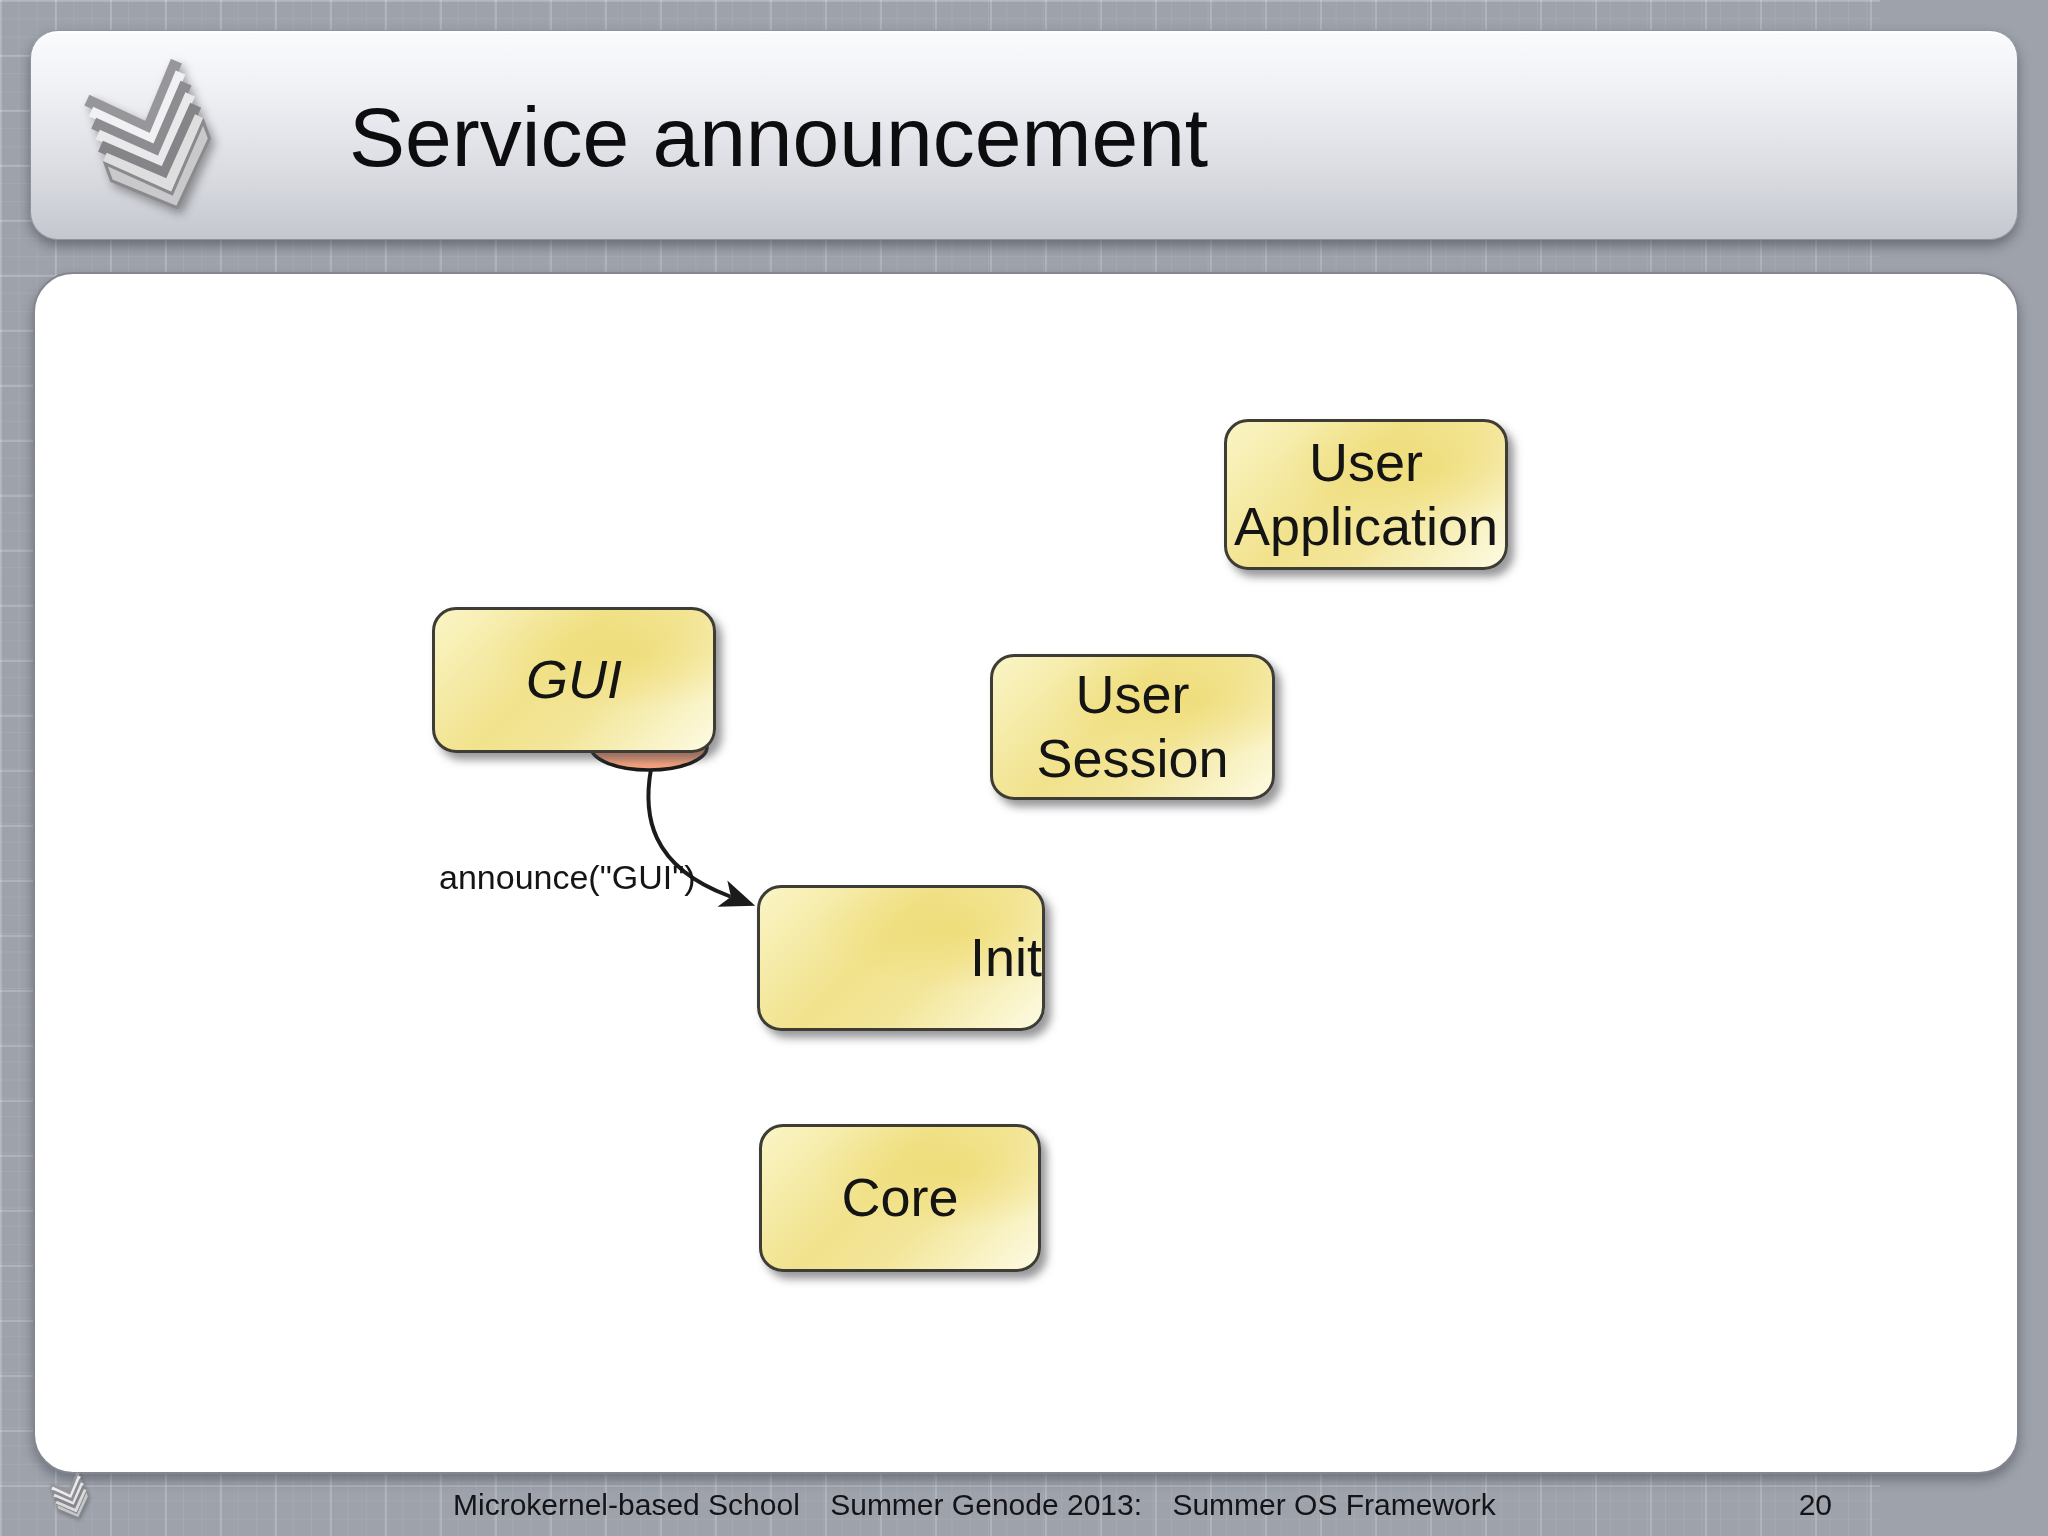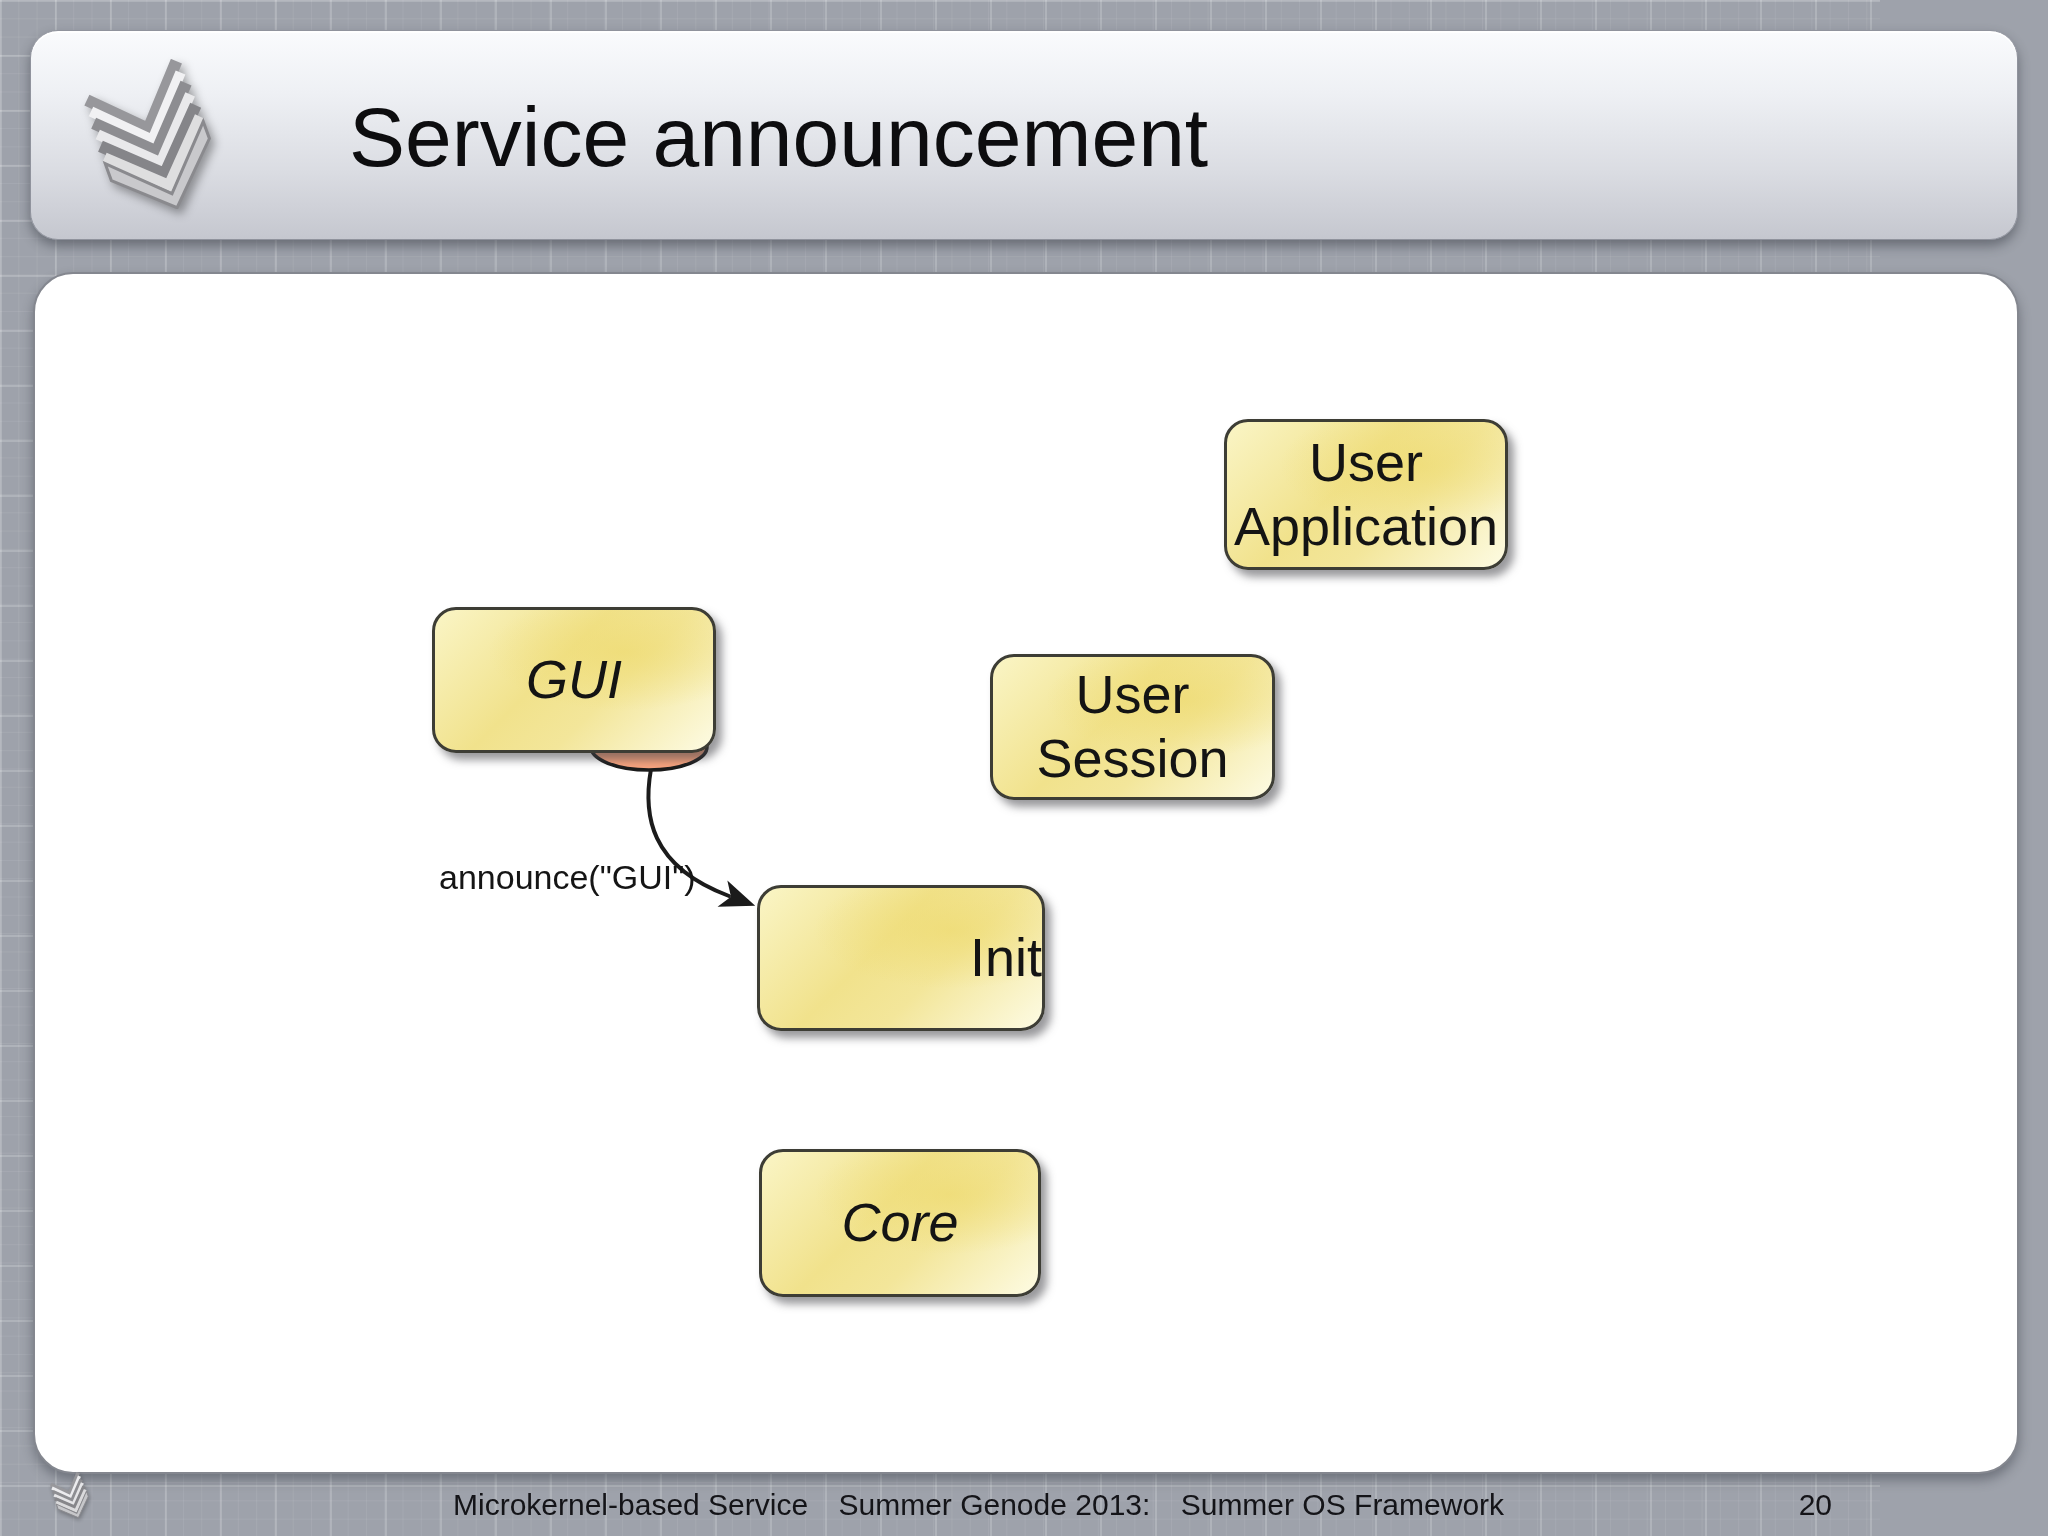--- a/index.html
+++ b/index.html
@@ -50,21 +50,21 @@
       radial-gradient(ellipse 70% 60% at 68% 30%, rgba(238,218,110,0.65), rgba(238,218,110,0) 70%),
       linear-gradient(135deg, #FAF5C6 0%, #F1E28C 42%, #F3E69A 62%, #FDFBE3 100%);
     box-shadow:6px 7px 9px rgba(70,70,75,0.55);
     color:#141414;text-align:center;
   }
   .node-label{font-size:54px;line-height:1.18;white-space:pre-line;}
   .node-user-application{left:1189px;top:145px;width:278px;height:145px;}
   .node-gui{left:397px;top:333px;width:278px;height:140px;font-style:italic;}
   .node-user-session{left:955px;top:380px;width:279px;height:140px;}
   .node-init{left:722px;top:611px;width:282px;height:140px;justify-content:flex-end;}
-  .node-core{left:724px;top:875px;width:276px;height:142px;font-style:italic;}
+  .node-core{left:724px;top:850px;width:276px;height:142px;}
   
   .diagram-overlay{
     position:absolute;left:0;top:0;width:1982px;height:1198px;
     pointer-events:none;
   }
   .annotation{
     position:absolute;left:404px;top:584px;
     font-size:34px;color:#151515;white-space:nowrap;
   }
   
@@ -141,19 +141,19 @@
       <path d="M18 14 L50 46 L83 10" fill="none" stroke="#97979b" stroke-width="8"></path>
       <path d="M18 22 L50 54 L83 18" fill="none" stroke="#f1f1f3" stroke-width="7"></path>
       <path d="M17 30 L50 62 L84 26" fill="none" stroke="#8d8d91" stroke-width="8"></path>
       <path d="M17 38 L50 70 L84 34" fill="none" stroke="#e9e9eb" stroke-width="7"></path>
       <path d="M16 46 L50 78 L85 42" fill="none" stroke="#858589" stroke-width="8"></path>
       <path d="M16 54 L50 86 L85 50" fill="none" stroke="#dededf" stroke-width="7"></path>
       <path d="M15 58 L50 92 L86 54 L86 66 L50 102 L15 70 Z" fill="#c9c9cc" stroke="#8a8a8e" stroke-width="2"></path>
     </g>
   </svg>
   <div class="footer">
-    <span class="seg">Microkernel-based Service</span>
+    <span class="seg">Microkernel-based School</span>
     <span class="seg">Summer Genode 2013:</span>
     <span class="seg">Summer OS Framework</span>
   </div>
   <div class="page-number">20</div>
 
 </div>
 
 </body></html>

